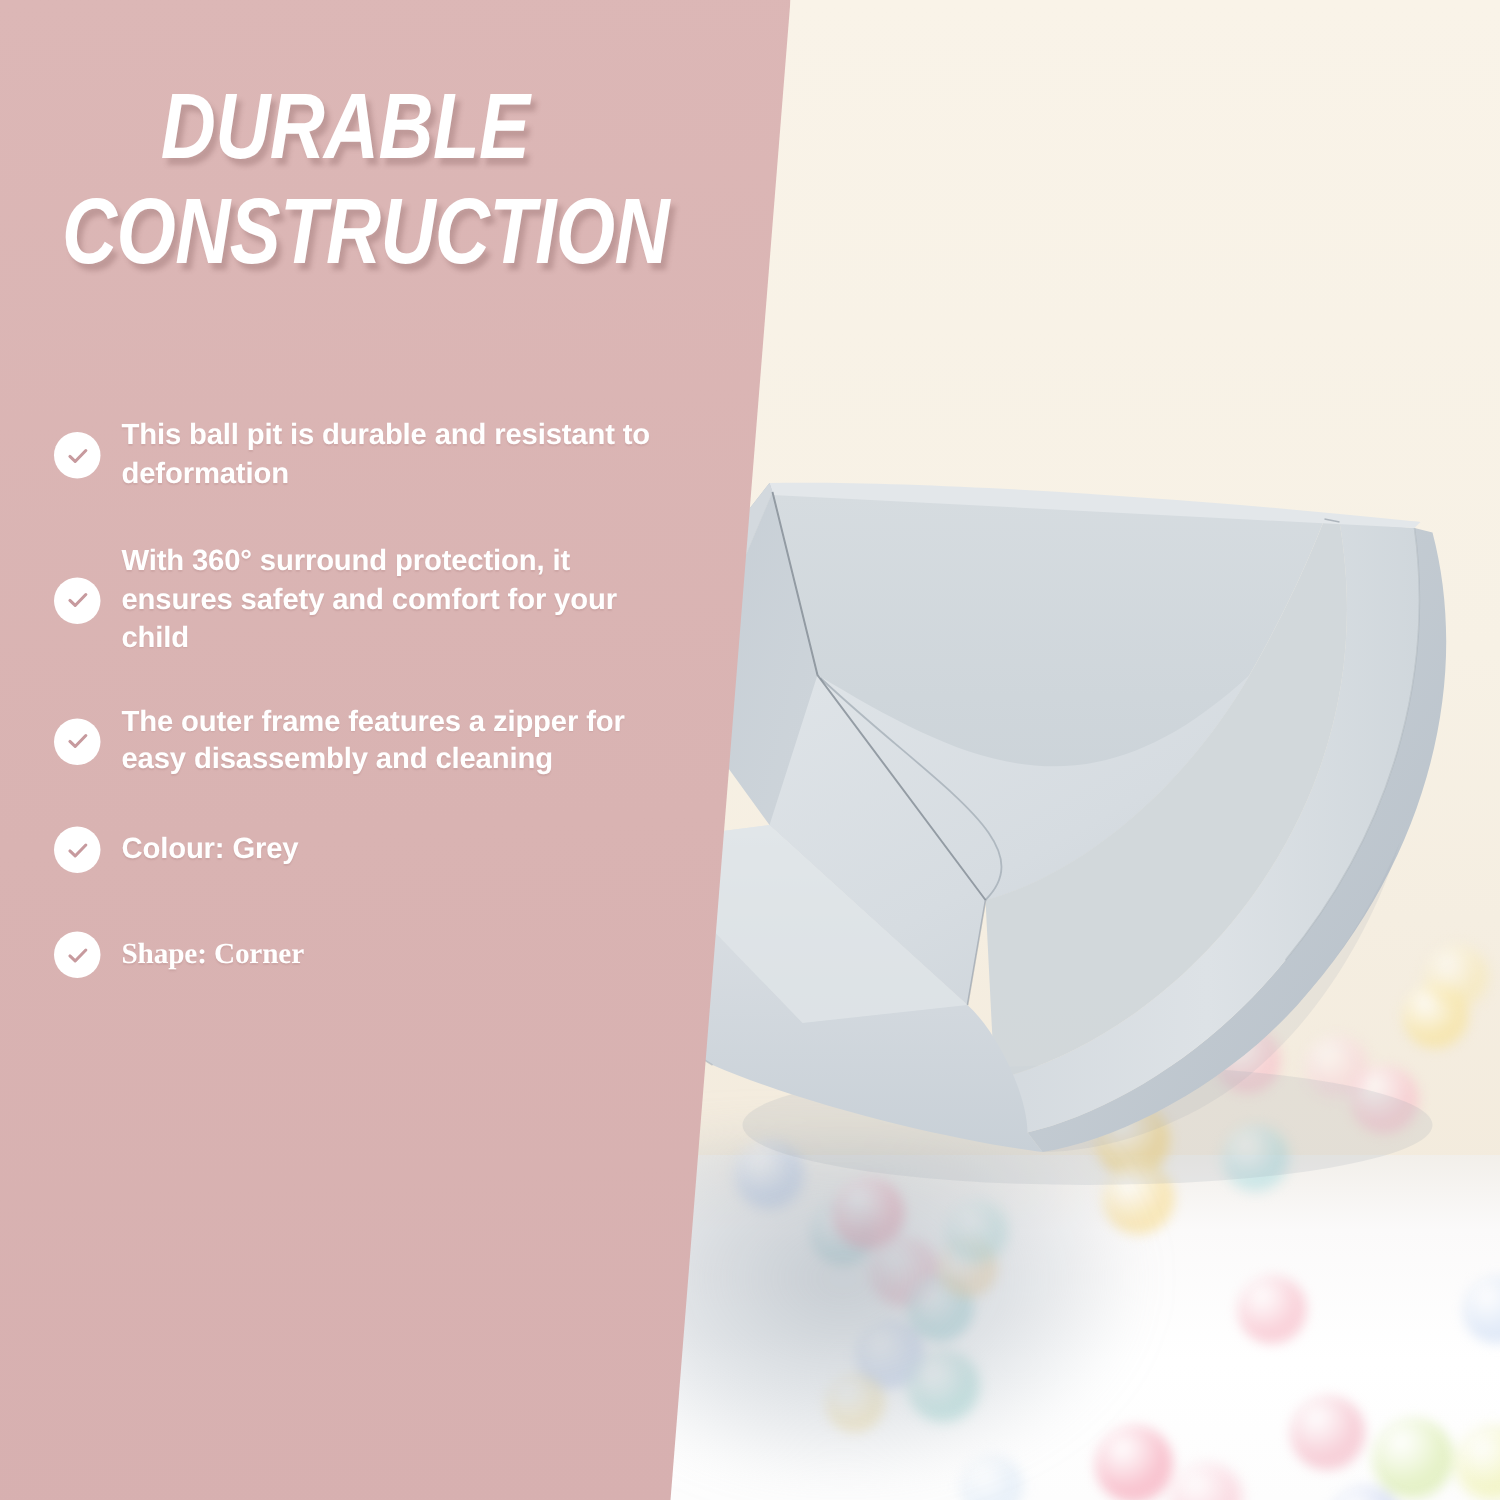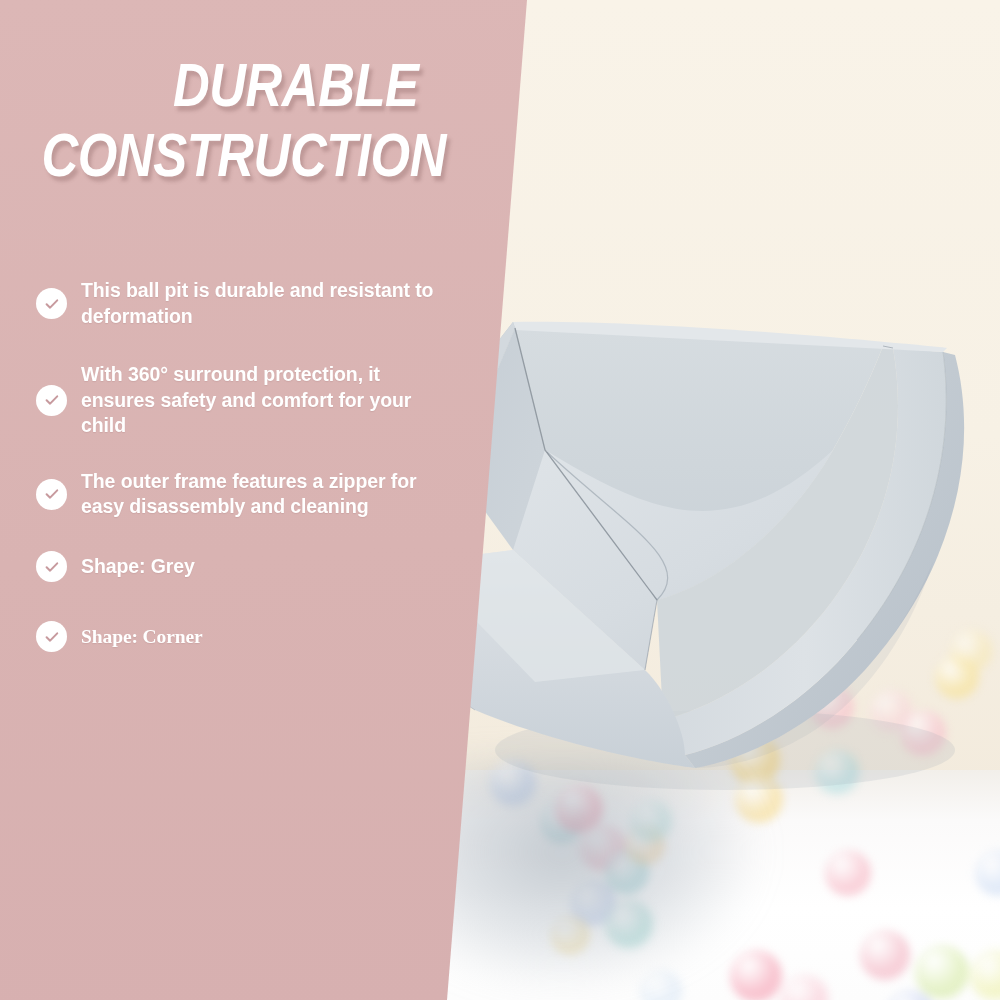--- a/index.html
+++ b/index.html
@@ -90,21 +90,21 @@
     position: absolute;
     inset: 0;
   }
 
   
   .headline {
     position: absolute;
     left: 0;
     top: 52px;
     width: 460px;
-    text-align: right;
+    text-align: center;
   }
   .headline .line {
     display: block;
     color: #ffffff;
     font-family: "Liberation Sans", sans-serif;
     font-weight: 700;
     font-style: italic;
     letter-spacing: -0.5px;
     text-shadow: 4px 5px 4px rgba(120, 80, 80, 0.28);
     white-space: nowrap;
@@ -363,21 +363,21 @@
               </svg>
             </span>
             <span class="btext">The outer frame features a zipper for easy disassembly and cleaning</span>
           </div>
           <div class="bullet b5">
             <span class="check">
               <svg viewBox="0 0 24 24" aria-hidden="true">
                 <path d="M5.2 12.4 L9.6 16.6 L18.6 7.4" fill="none" stroke="#C79A9E" stroke-width="2.6" stroke-linecap="round" stroke-linejoin="round"></path>
               </svg>
             </span>
-            <span class="btext">Shape: Grey</span>
+            <span class="btext">Colour: Grey</span>
           </div>
           <div class="bullet b6">
             <span class="check">
               <svg viewBox="0 0 24 24" aria-hidden="true">
                 <path d="M5.2 12.4 L9.6 16.6 L18.6 7.4" fill="none" stroke="#C79A9E" stroke-width="2.6" stroke-linecap="round" stroke-linejoin="round"></path>
               </svg>
             </span>
             <span class="btext">Shape: Corner</span>
           </div>
         </div>

